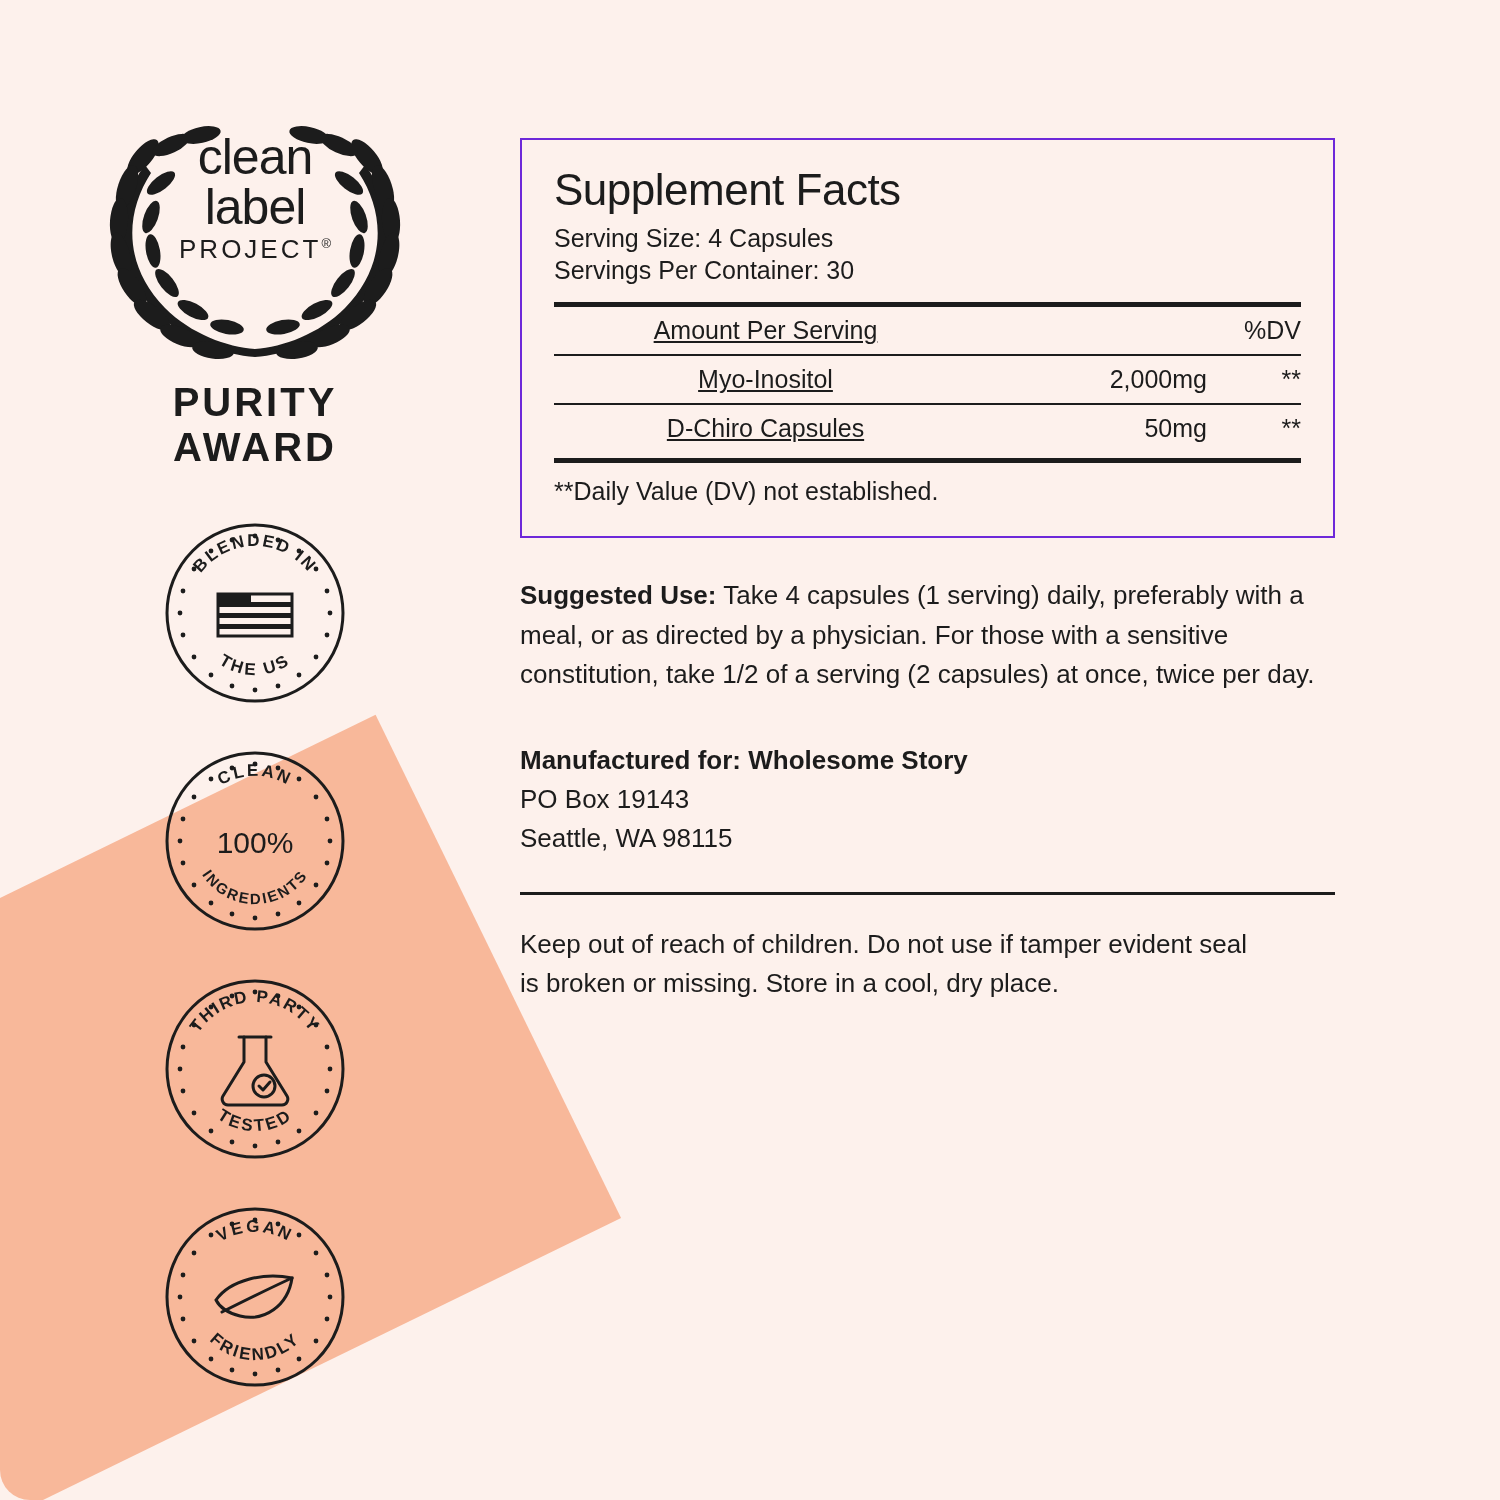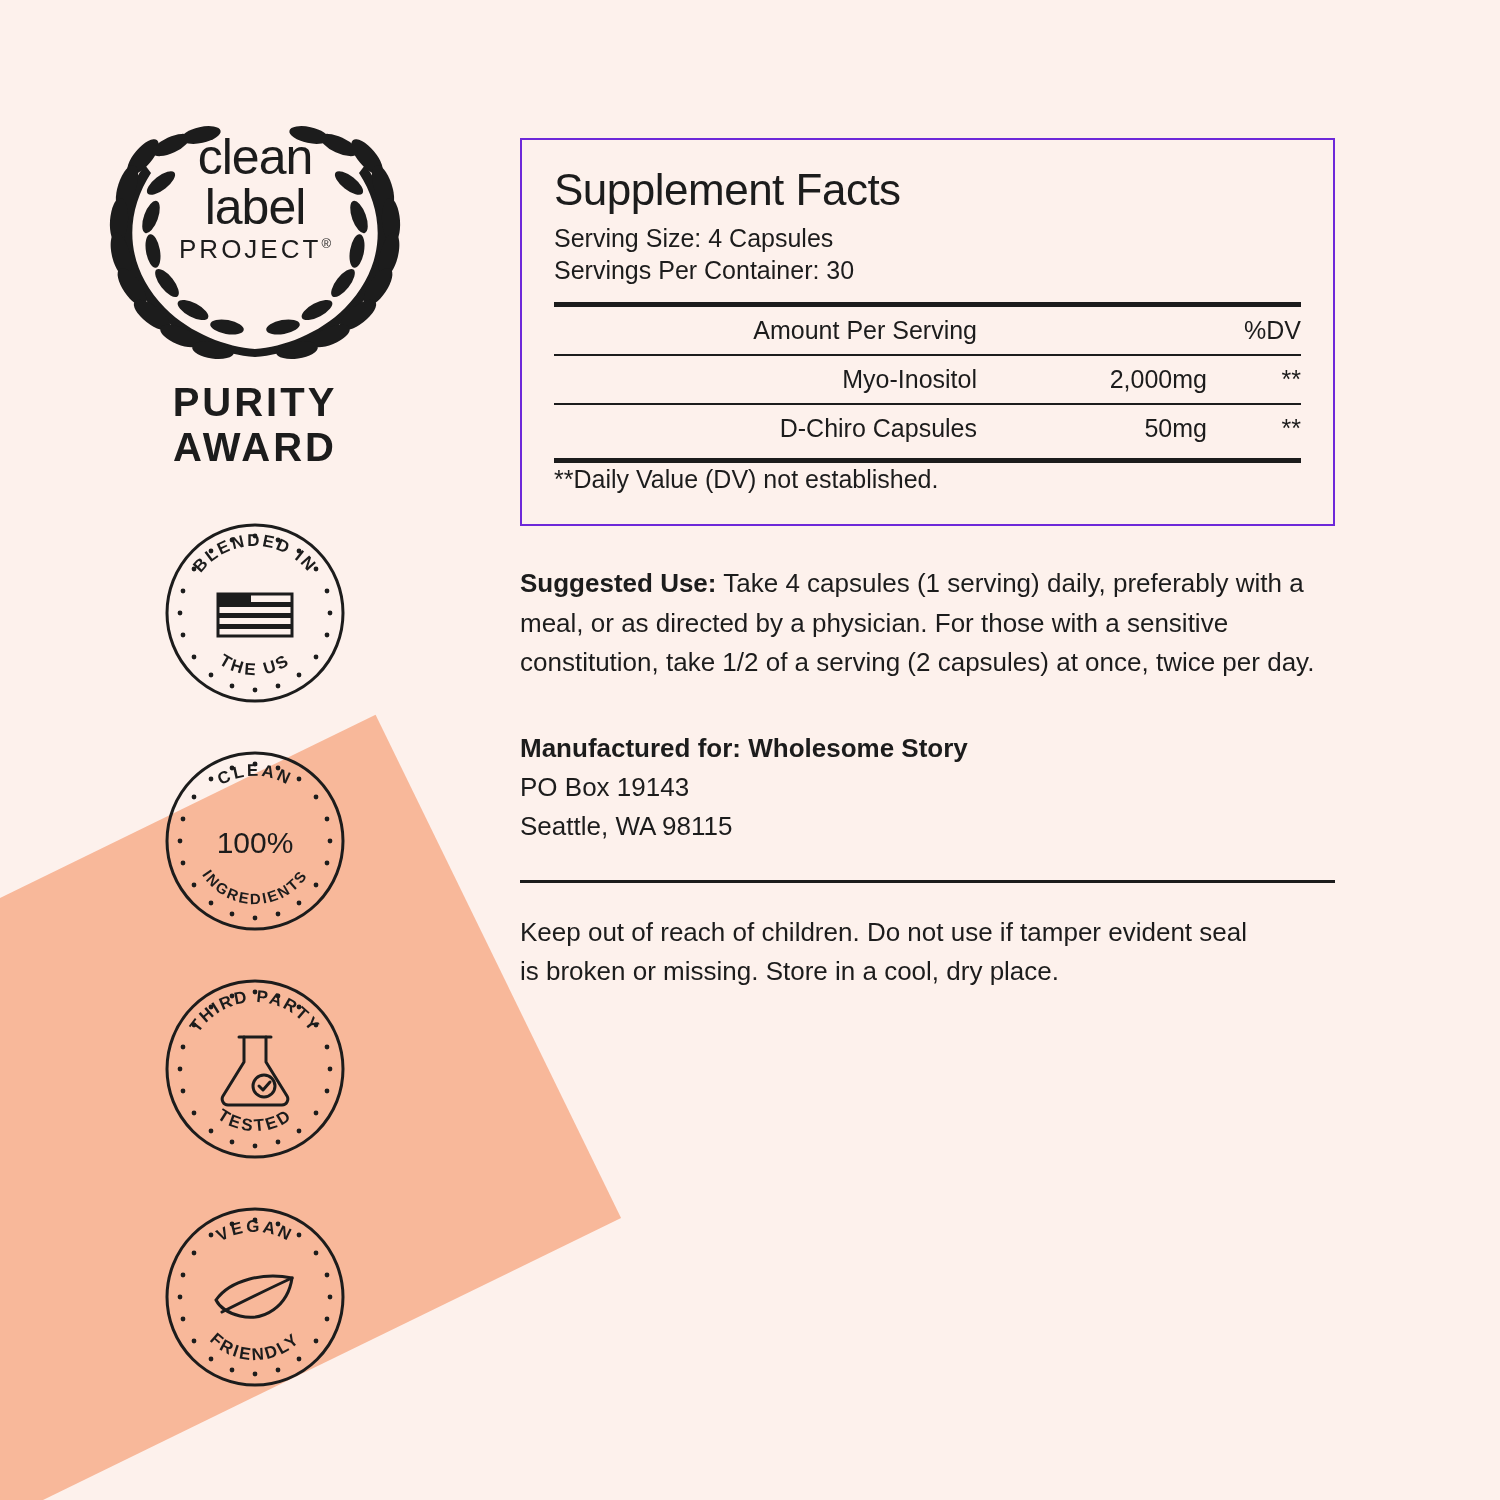--- a/index.html
+++ b/index.html
@@ -12,20 +12,21 @@
     background: #fdf1ec;
     font-family: "Liberation Sans", sans-serif;
     color: #1c1c1c;
     overflow: hidden;
     position: relative;
   }
   .page {
     position: absolute;
     inset: 0;
     overflow: hidden;
+    border-radius: 30px;
   }
   
   .corner-wedge {
     position: absolute;
     left: -80px;
     bottom: -60px;
     width: 780px;
     height: 560px;
     background: #f8b89a;
     transform: rotate(-26deg);
@@ -134,28 +135,28 @@
   }
   .rule-thin {
     border-top: 2px solid #1c1c1c;
   }
   .row {
     display: flex;
     align-items: baseline;
     font-size: 25px;
     padding: 9px 0 9px 0;
   }
-  .row .name { flex: 1 1 auto; text-align: right; }
+  .row .name { flex: 1 1 auto; text-align: center; text-decoration: underline; }
   .row .amount { width: 230px; text-align: right; padding-right: 14px; }
   .row .dv { width: 80px; text-align: right; }
   .row.header .name { }
   .row.header .dv { }
   .facts-footnote {
     font-size: 25px;
-    padding-top: 2px;
+    padding-top: 14px;
   }
 
   .other-ing {
     margin-top: 42px;
     font-size: 26px;
     line-height: 1.35;
   }
   .suggested {
     margin-top: 38px;
     font-size: 26px;

